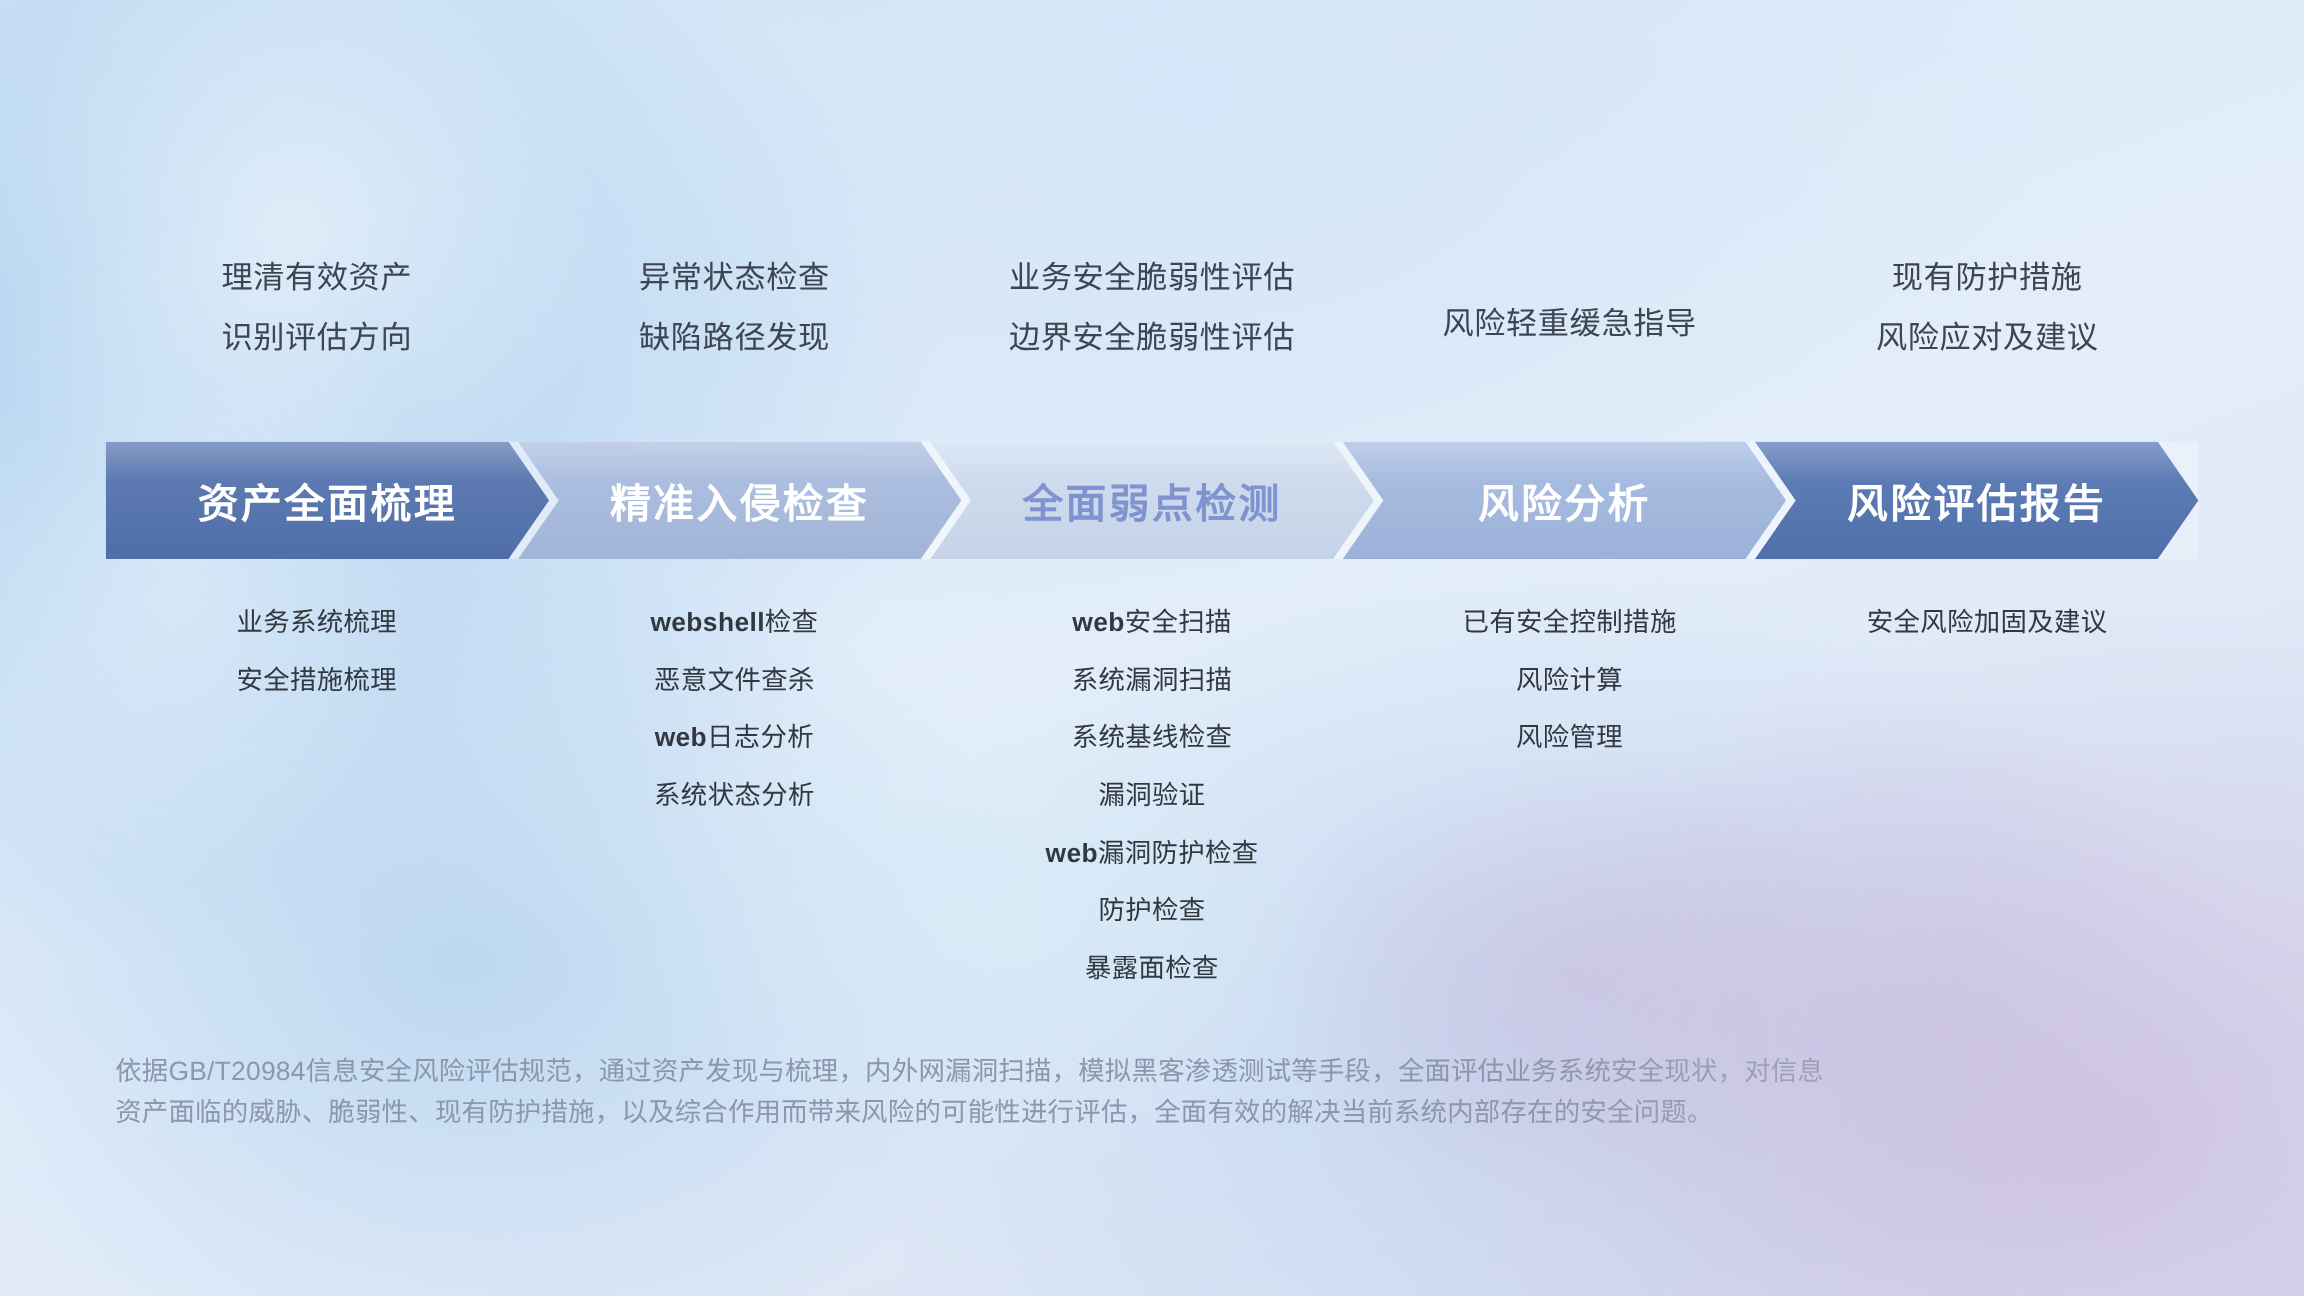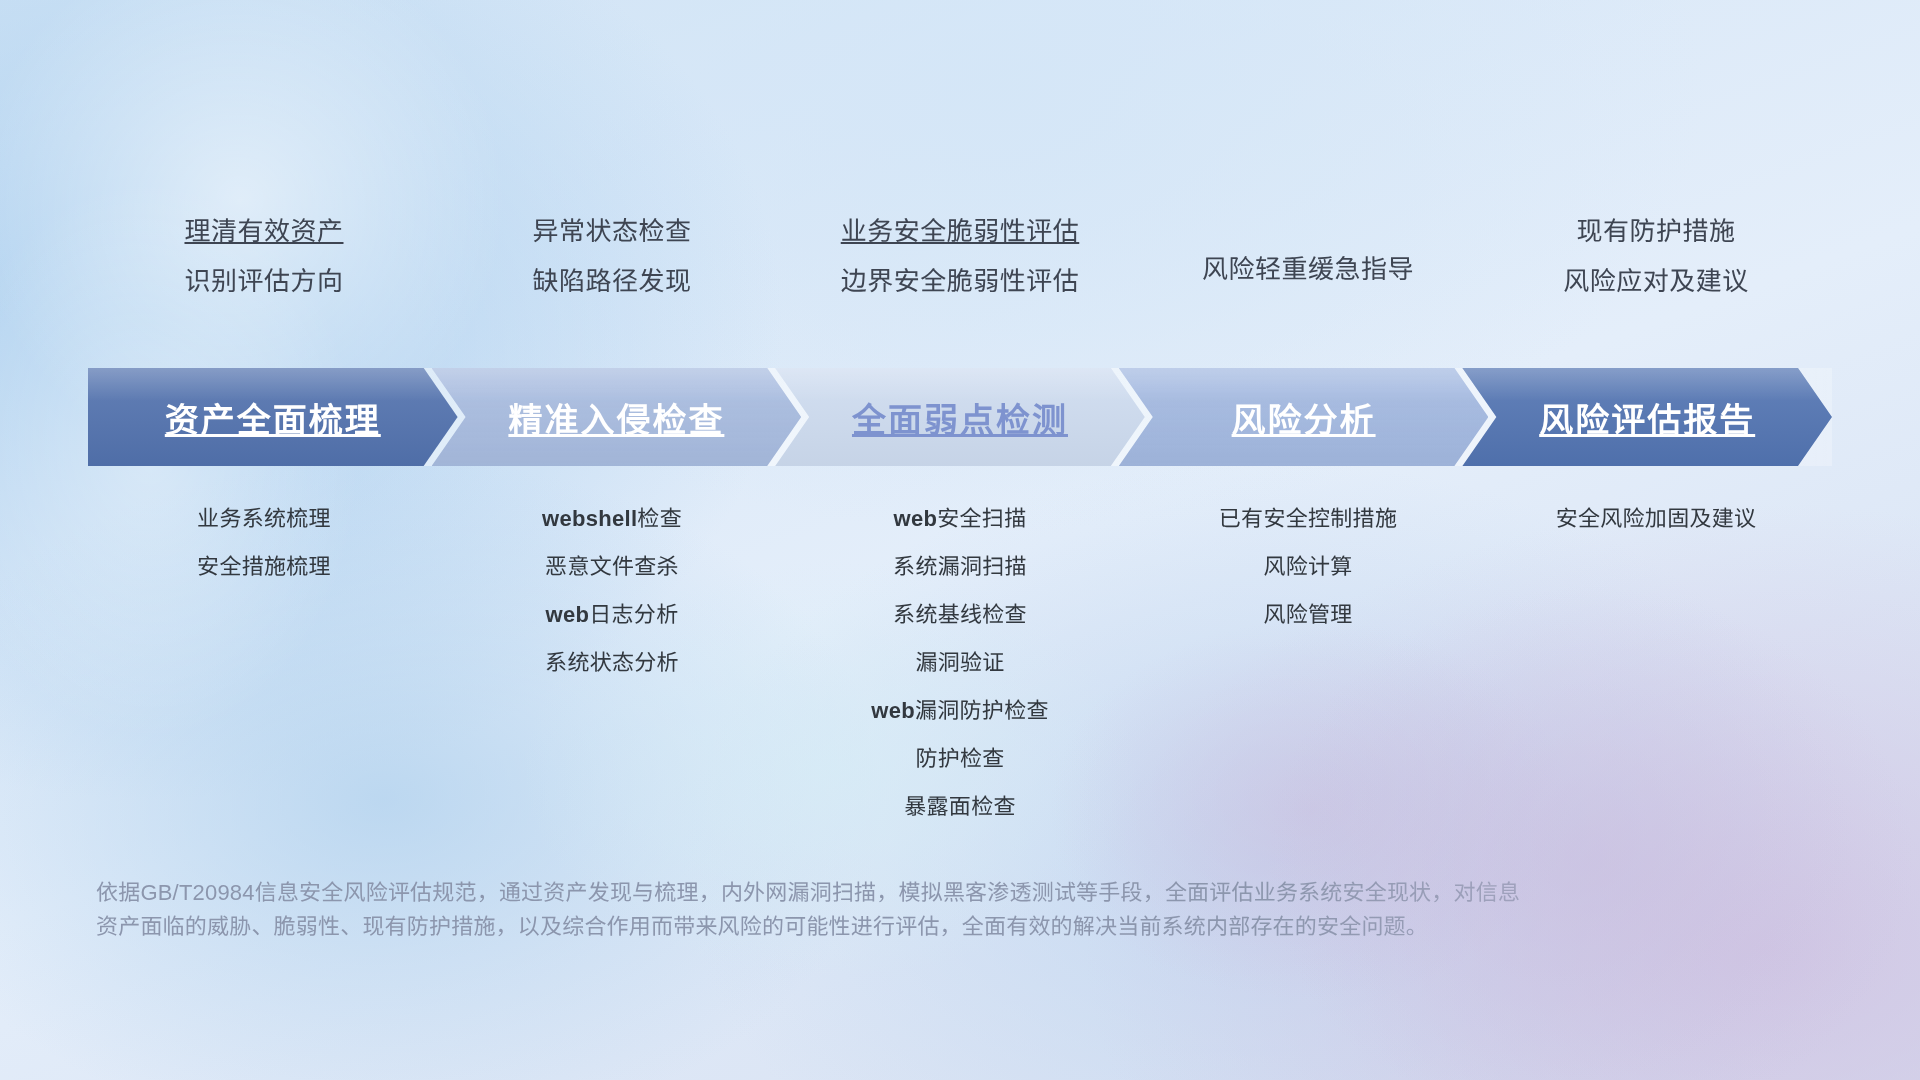--- a/index.html
+++ b/index.html
@@ -122,21 +122,20 @@
   }
   .arrow:last-child { margin-right: 0; text-align: right; }
 
   .arrow .label {
     position: relative;
     z-index: 3;
     font-size: 34px;
     font-weight: 700;
     letter-spacing: 2px;
     white-space: nowrap;
-    text-decoration: underline;
   }
 
   
   .a1 { background: linear-gradient(180deg, #5f7cb6 0%, #5272ae 50%, #4a6aa6 100%); z-index: 9; }
   .a2 { background: linear-gradient(180deg, #b3c6e6 0%, #a8bce0 55%, #a0b5dc 100%); z-index: 8; }
   .a3 { background: linear-gradient(180deg, #d8e3f4 0%, #cedcf0 55%, #c6d5ec 100%); z-index: 7; }
   .a4 { background: linear-gradient(180deg, #aec2e7 0%, #a3b9e1 55%, #9bb2dd 100%); z-index: 6; }
   .a5 { background: linear-gradient(180deg, #5f7cb6 0%, #5274b2 55%, #4a6bab 100%); z-index: 5; }
 
   .a1 .label, .a2 .label, .a4 .label, .a5 .label { color: #ffffff; }
@@ -180,29 +179,29 @@
 </head>
 <body>
 
 <div class="stage">
   <div class="glow-a"></div>
   <div class="glow-b"></div>
   <div class="glow-c"></div>
 
   <div class="grid top-notes">
     <div class="col">
-      <div class="note" style="color: rgb(62, 69, 82); text-decoration: underline;">理清有效资产</div>
+      <div class="note" style="color: rgb(62, 69, 82);">理清有效资产</div>
       <div class="note" style="color: rgb(62, 69, 82);">识别评估方向</div>
     </div>
     <div class="col">
       <div class="note" style="color: rgb(62, 69, 82);">异常状态检查</div>
       <div class="note" style="color: rgb(62, 69, 82);">缺陷路径发现</div>
     </div>
     <div class="col">
-      <div class="note" style="color: rgb(62, 69, 82); text-decoration: underline;">业务安全脆弱性评估</div>
+      <div class="note" style="color: rgb(62, 69, 82);">业务安全脆弱性评估</div>
       <div class="note" style="color: rgb(62, 69, 82);">边界安全脆弱性评估</div>
     </div>
     <div class="col centered-vert">
       <div class="note" style="color: rgb(62, 69, 82);">风险轻重缓急指导</div>
     </div>
     <div class="col">
       <div class="note" style="color: rgb(62, 69, 82);">现有防护措施</div>
       <div class="note" style="color: rgb(62, 69, 82);">风险应对及建议</div>
     </div>
   </div>

